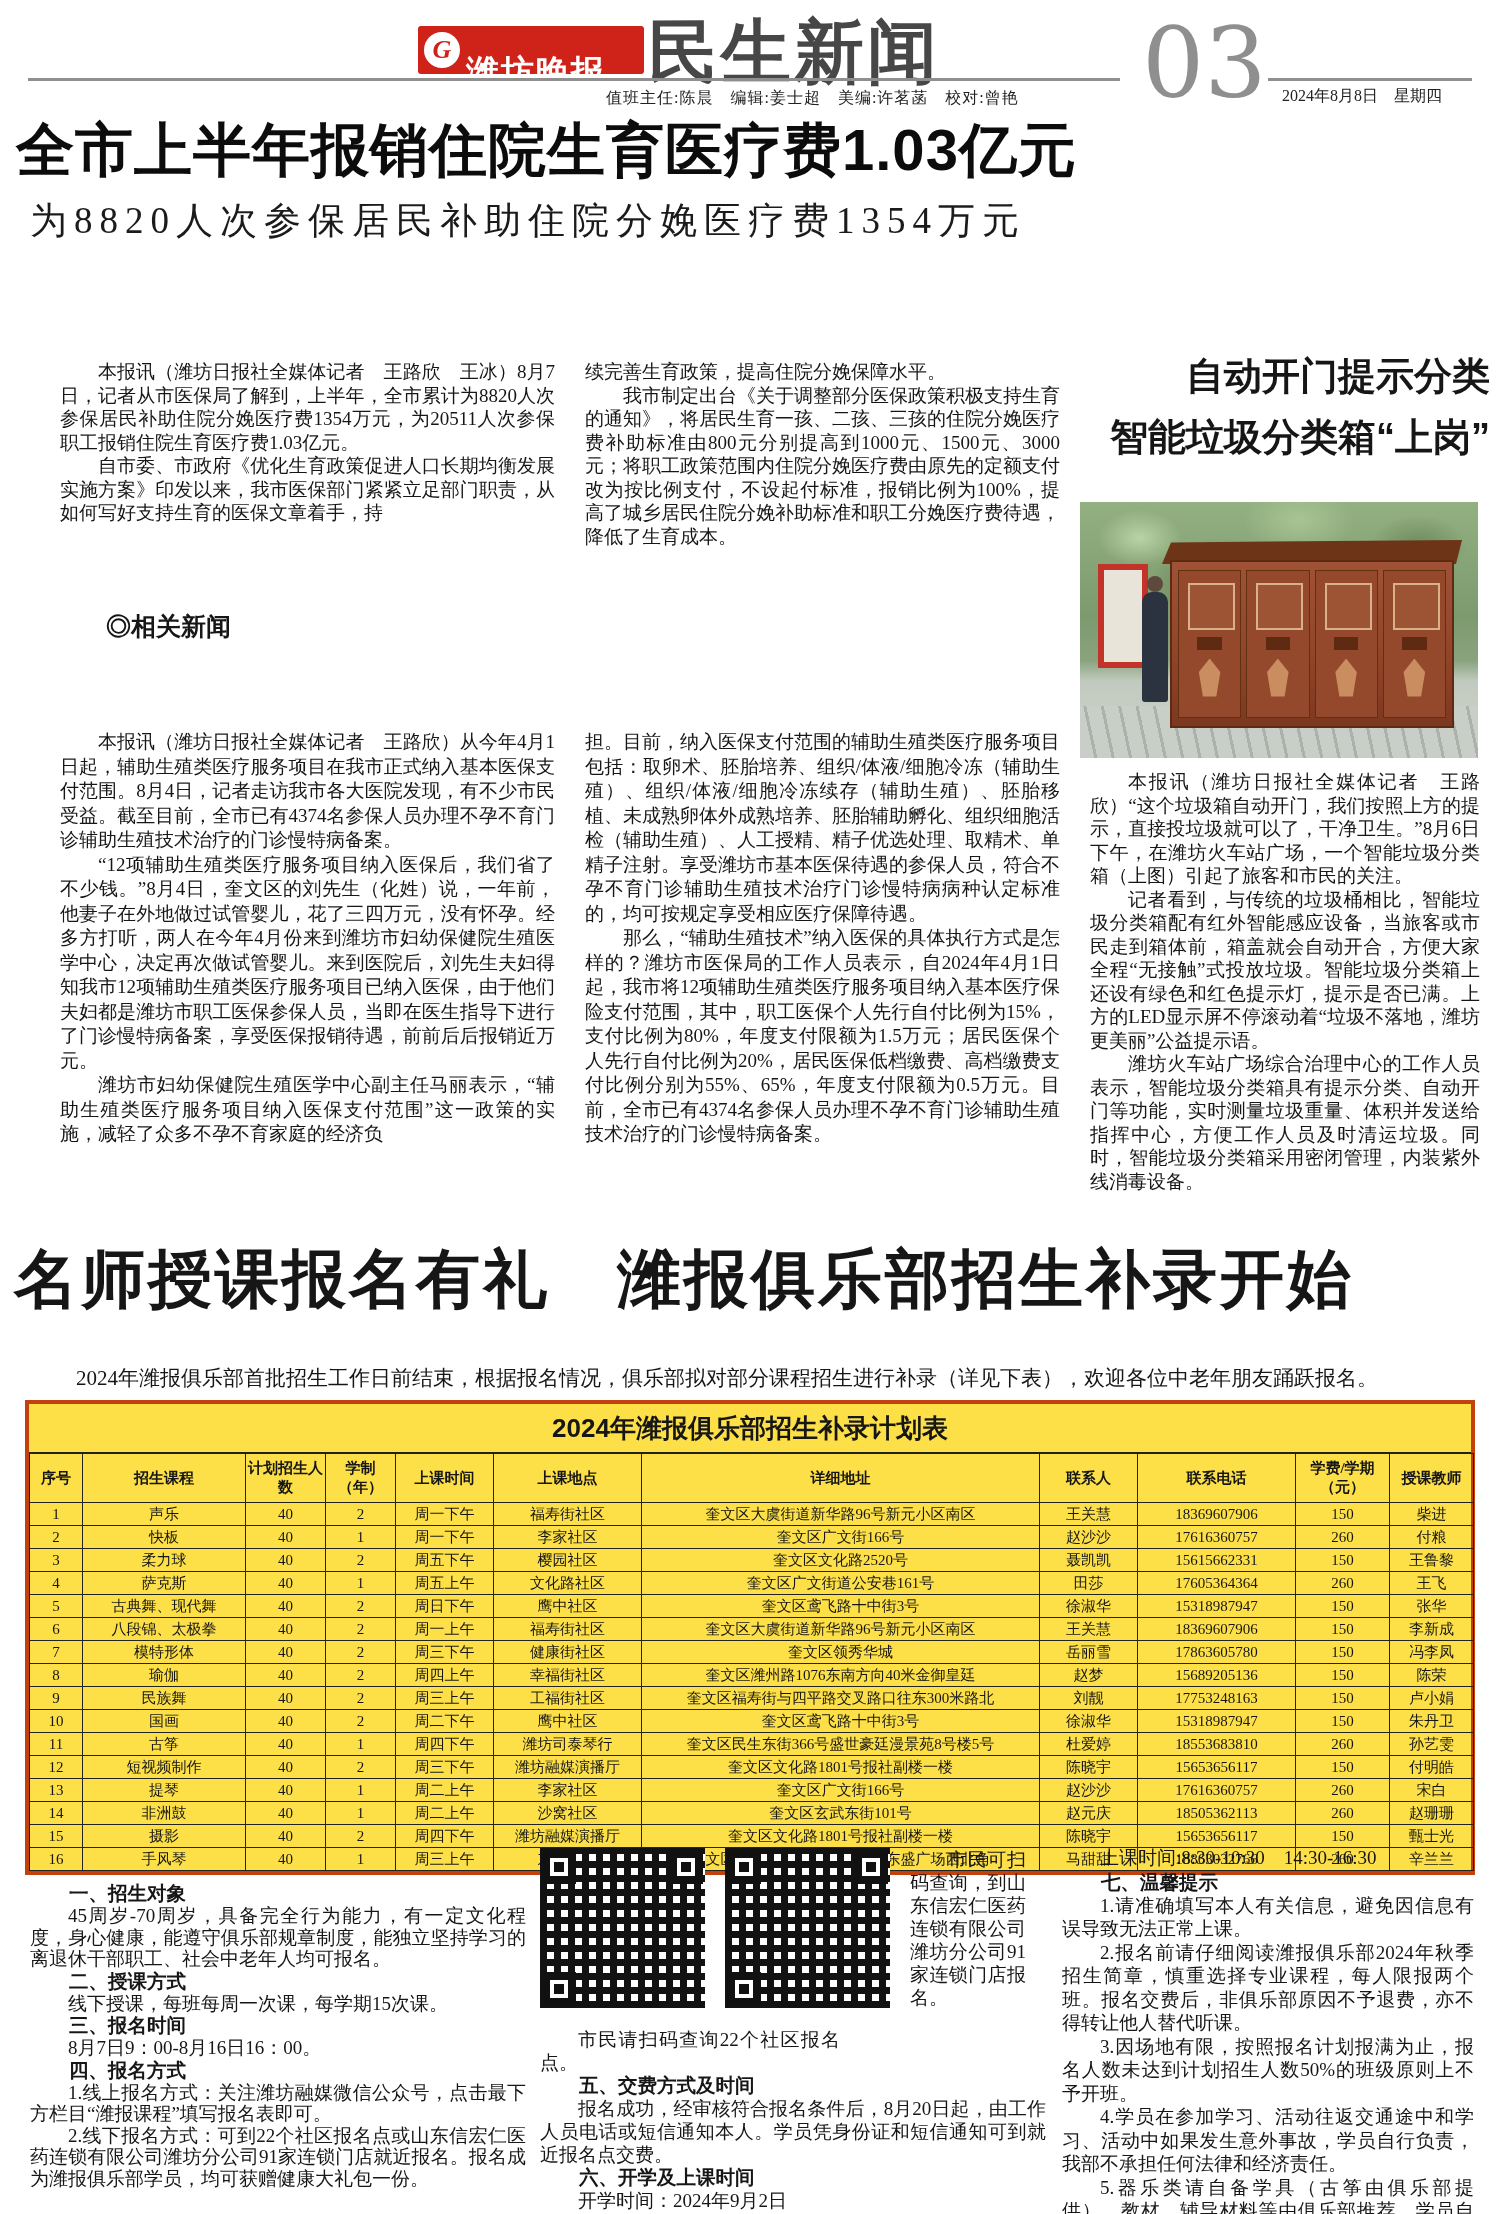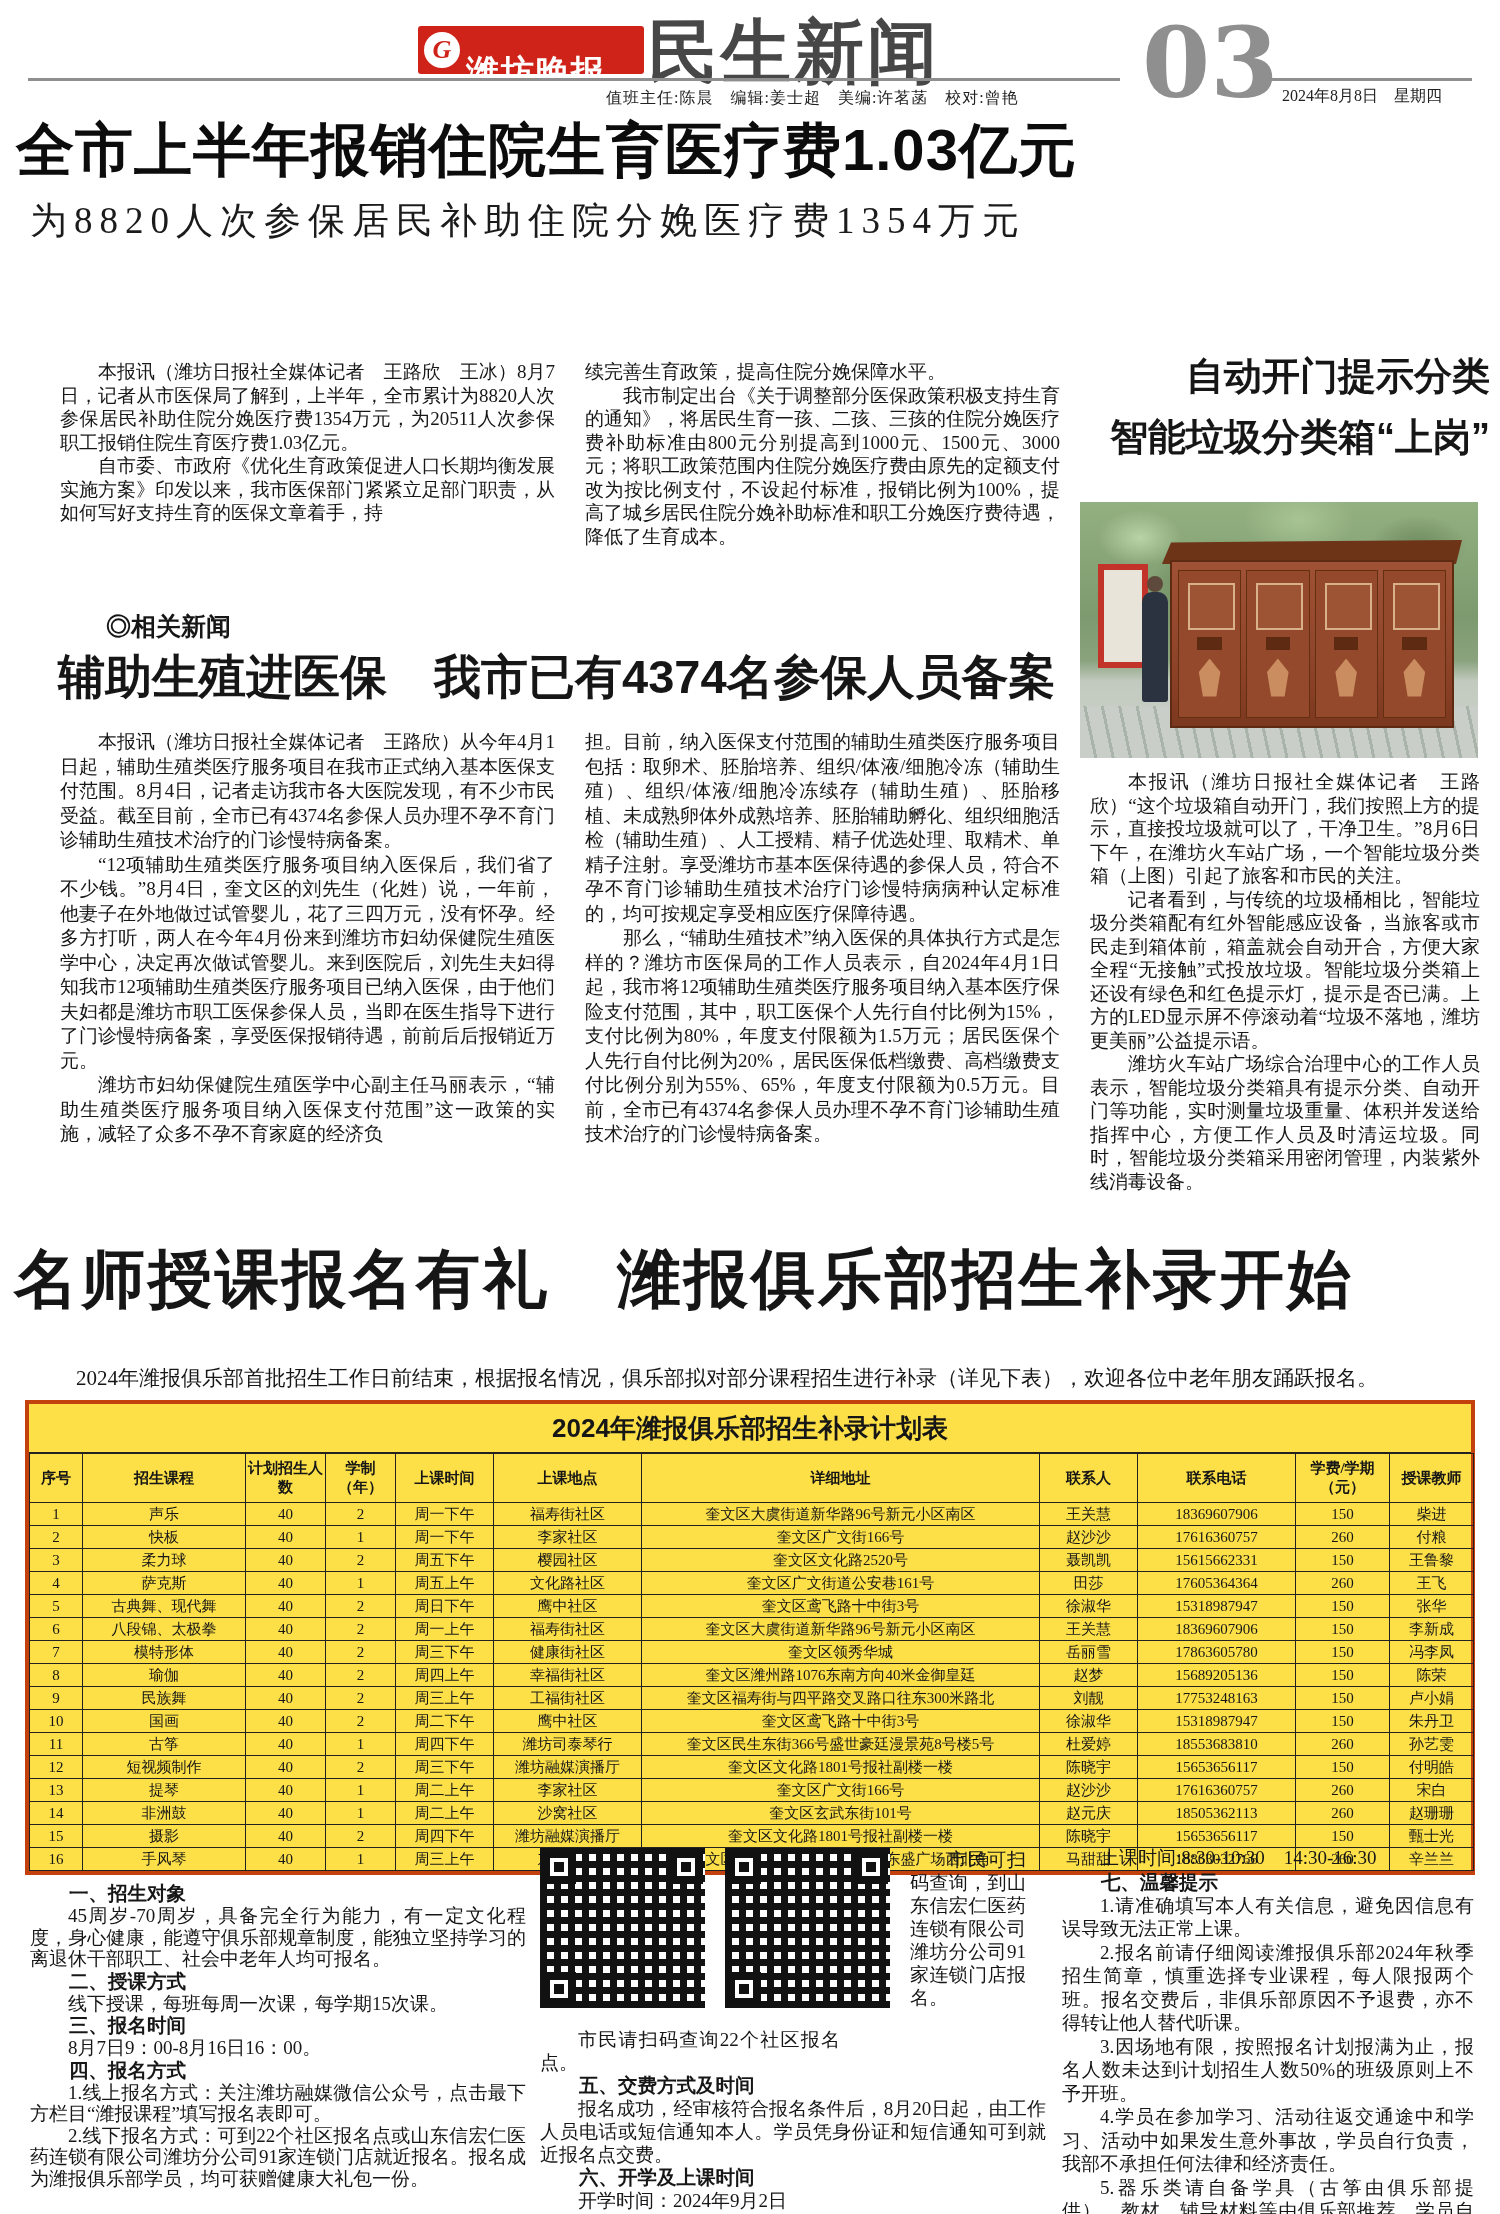--- a/index.html
+++ b/index.html
@@ -10,21 +10,21 @@
 
   
   .logo-box{left:418px;top:26px;width:226px;height:48px;background:#cf2218;border-radius:3px;
             display:flex;align-items:center;gap:6px;padding-left:6px;box-sizing:border-box;}
   .logo-circle{width:36px;height:36px;border-radius:50%;background:#fff;display:flex;align-items:center;justify-content:center;}
   .logo-glyph{color:#cf2218;font-family:"Liberation Serif",serif;font-weight:700;font-size:26px;font-style:italic;line-height:1;}
   .logo-text{color:#ffffff;font-size:33px;font-weight:700;letter-spacing:2px;font-family:"Liberation Sans",sans-serif;margin-top:45px;}
   .section-name{left:648px;top:6px;font-size:70px;font-weight:900;color:#474747;letter-spacing:3px;
                 font-family:"Liberation Serif",serif;}
   .rule{height:3px;background:#8f8f8f;}
-  .page-num{left:1142px;top:14px;font-size:98px;font-weight:700;color:#8f8f8f;font-family:"DejaVu Serif",serif;line-height:1;text-align:center;}
+  .page-num{left:1142px;top:14px;font-size:98px;font-weight:400;color:#8f8f8f;font-family:"DejaVu Serif",serif;line-height:1;text-align:center;}
   .date-line{left:1282px;top:86px;font-size:16px;color:#222;}
   .staff-line{left:606px;top:88px;font-size:16px;color:#222;letter-spacing:1px;}
 
   
   .lead-headline{left:16px;top:112px;font-size:58px;font-weight:900;color:#0c0c0c;white-space:nowrap;
                  font-family:"Liberation Sans",sans-serif;letter-spacing:1px;}
   .lead-sub{left:30px;top:196px;font-size:37px;letter-spacing:7px;white-space:nowrap;color:#1b1b1b;
             font-family:"Liberation Serif",serif;}
   .cols{display:flex;gap:30px;}
   .colA{width:495px;}
@@ -131,21 +131,20 @@
       <p>本报讯（潍坊日报社全媒体记者　王路欣　王冰）8月7日，记者从市医保局了解到，上半年，全市累计为8820人次参保居民补助住院分娩医疗费1354万元，为20511人次参保职工报销住院生育医疗费1.03亿元。</p>
       <p>自市委、市政府《优化生育政策促进人口长期均衡发展实施方案》印发以来，我市医保部门紧紧立足部门职责，从如何写好支持生育的医保文章着手，持</p>
     </div>
     <div class="colB">
       <p class="cont">续完善生育政策，提高住院分娩保障水平。</p>
       <p>我市制定出台《关于调整部分医保政策积极支持生育的通知》，将居民生育一孩、二孩、三孩的住院分娩医疗费补助标准由800元分别提高到1000元、1500元、3000元；将职工政策范围内住院分娩医疗费由原先的定额支付改为按比例支付，不设起付标准，报销比例为100%，提高了城乡居民住院分娩补助标准和职工分娩医疗费待遇，降低了生育成本。</p>
     </div>
   </div>
 
   <div class="abs rel-tag">◎相关新闻</div>
-  <div class="abs rel-headline">辅助生殖进医保　我市已有4374名参保人员备案</div>
   <div class="abs rel-cols cols bodytext">
     <div class="colA">
       <p>本报讯（潍坊日报社全媒体记者　王路欣）从今年4月1日起，辅助生殖类医疗服务项目在我市正式纳入基本医保支付范围。8月4日，记者走访我市各大医院发现，有不少市民受益。截至目前，全市已有4374名参保人员办理不孕不育门诊辅助生殖技术治疗的门诊慢特病备案。</p>
       <p>“12项辅助生殖类医疗服务项目纳入医保后，我们省了不少钱。”8月4日，奎文区的刘先生（化姓）说，一年前，他妻子在外地做过试管婴儿，花了三四万元，没有怀孕。经多方打听，两人在今年4月份来到潍坊市妇幼保健院生殖医学中心，决定再次做试管婴儿。来到医院后，刘先生夫妇得知我市12项辅助生殖类医疗服务项目已纳入医保，由于他们夫妇都是潍坊市职工医保参保人员，当即在医生指导下进行了门诊慢特病备案，享受医保报销待遇，前前后后报销近万元。</p>
       <p>潍坊市妇幼保健院生殖医学中心副主任马丽表示，“辅助生殖类医疗服务项目纳入医保支付范围”这一政策的实施，减轻了众多不孕不育家庭的经济负</p>
     </div>
     <div class="colB">
       <p class="cont">担。目前，纳入医保支付范围的辅助生殖类医疗服务项目包括：取卵术、胚胎培养、组织/体液/细胞冷冻（辅助生殖）、组织/体液/细胞冷冻续存（辅助生殖）、胚胎移植、未成熟卵体外成熟培养、胚胎辅助孵化、组织细胞活检（辅助生殖）、人工授精、精子优选处理、取精术、单精子注射。享受潍坊市基本医保待遇的参保人员，符合不孕不育门诊辅助生殖技术治疗门诊慢特病病种认定标准的，均可按规定享受相应医疗保障待遇。</p>
       <p>那么，“辅助生殖技术”纳入医保的具体执行方式是怎样的？潍坊市医保局的工作人员表示，自2024年4月1日起，我市将12项辅助生殖类医疗服务项目纳入基本医疗保险支付范围，其中，职工医保个人先行自付比例为15%，支付比例为80%，年度支付限额为1.5万元；居民医保个人先行自付比例为20%，居民医保低档缴费、高档缴费支付比例分别为55%、65%，年度支付限额为0.5万元。目前，全市已有4374名参保人员办理不孕不育门诊辅助生殖技术治疗的门诊慢特病备案。</p>
     </div>

